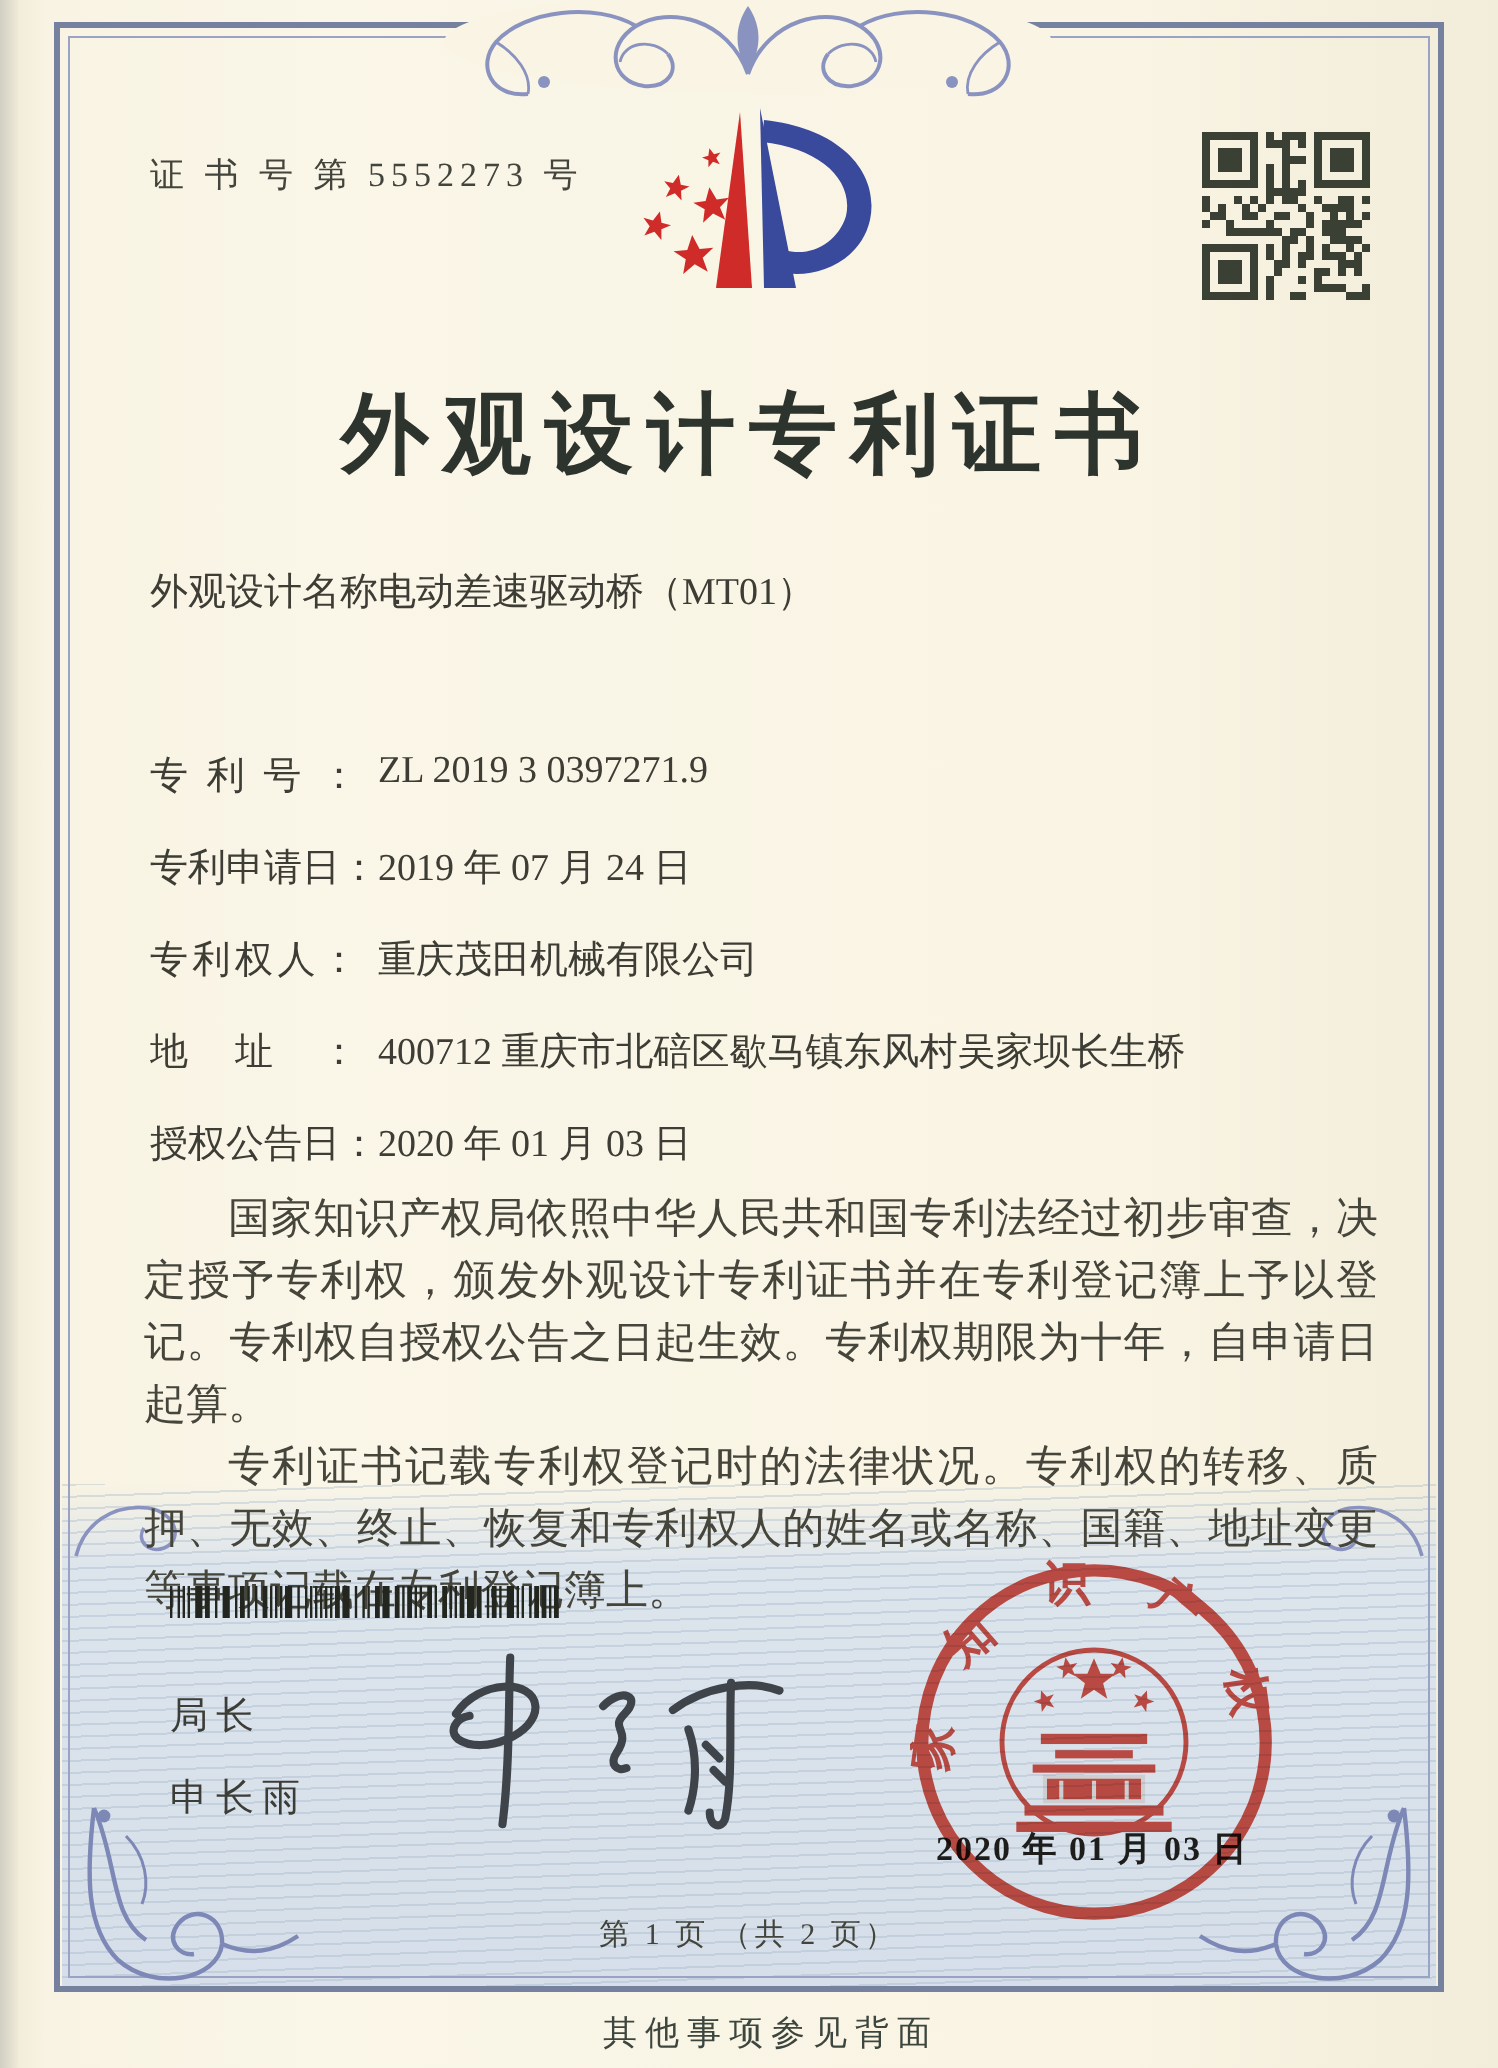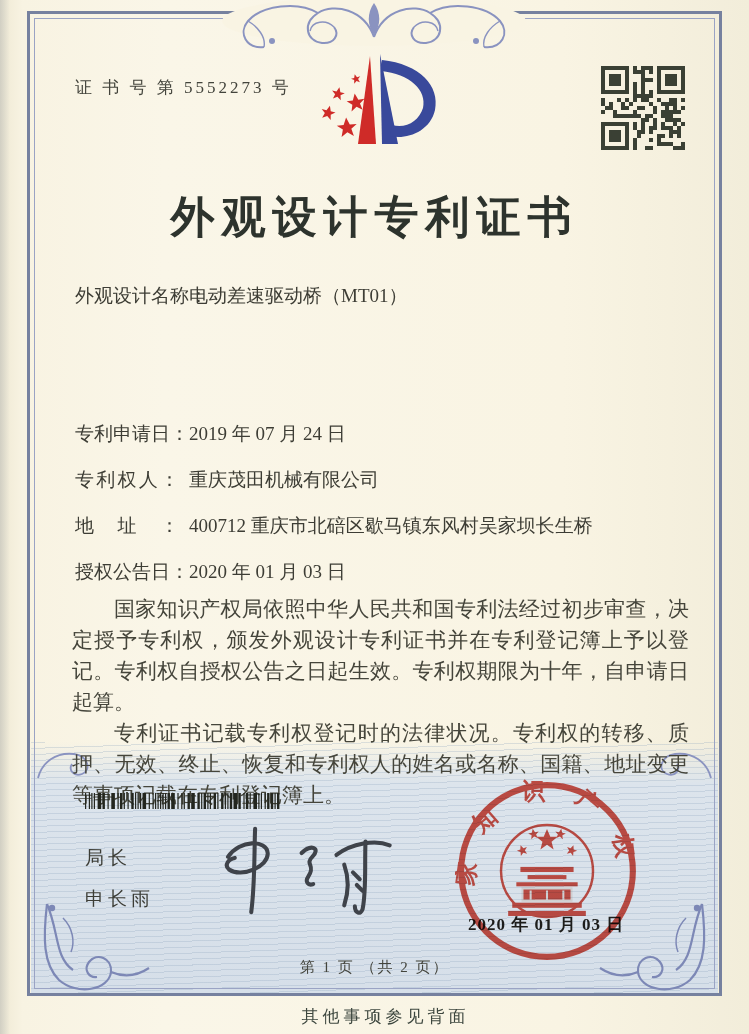--- a/index.html
+++ b/index.html
@@ -338,20 +338,23 @@
       <rect x="72" y="80" width="4" height="4" fill="#3a4034"></rect>
       <rect x="76" y="80" width="4" height="4" fill="#3a4034"></rect>
       <rect x="80" y="80" width="4" height="4" fill="#3a4034"></rect>
     </svg>
 
   <div class="title">外观设计专利证书</div>
 
   <div class="row" style="top:283px">
     <span class="flabel">外观设计名称：</span><span class="fvalue">电动差速驱动桥（MT01）</span>
   </div>
+  <div class="row" style="top:375px">
+    <span class="flabel">专利号：</span><span class="fvalue">ZL 2019 3 0397271.9</span>
+  </div>
   <div class="row" style="top:421px">
     <span class="flabel">专利申请日：</span><span class="fvalue">2019 年 07 月 24 日</span>
   </div>
   <div class="row" style="top:467px">
     <span class="flabel">专利权人：</span><span class="fvalue">重庆茂田机械有限公司</span>
   </div>
   <div class="row" style="top:513px">
     <span class="flabel">地址：</span><span class="fvalue">400712 重庆市北碚区歇马镇东风村吴家坝长生桥</span>
   </div>
   <div class="row" style="top:559px">

